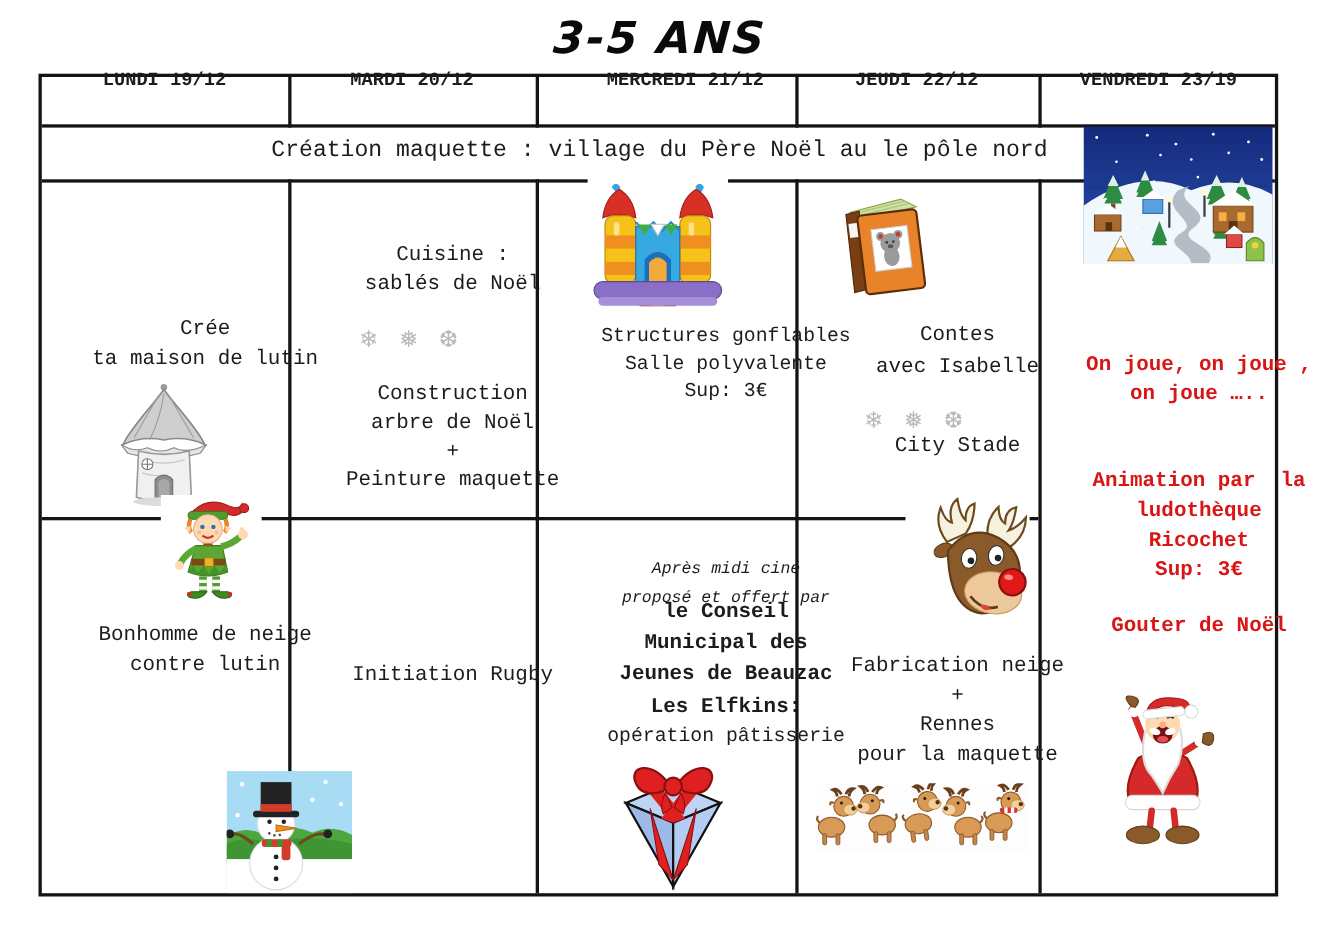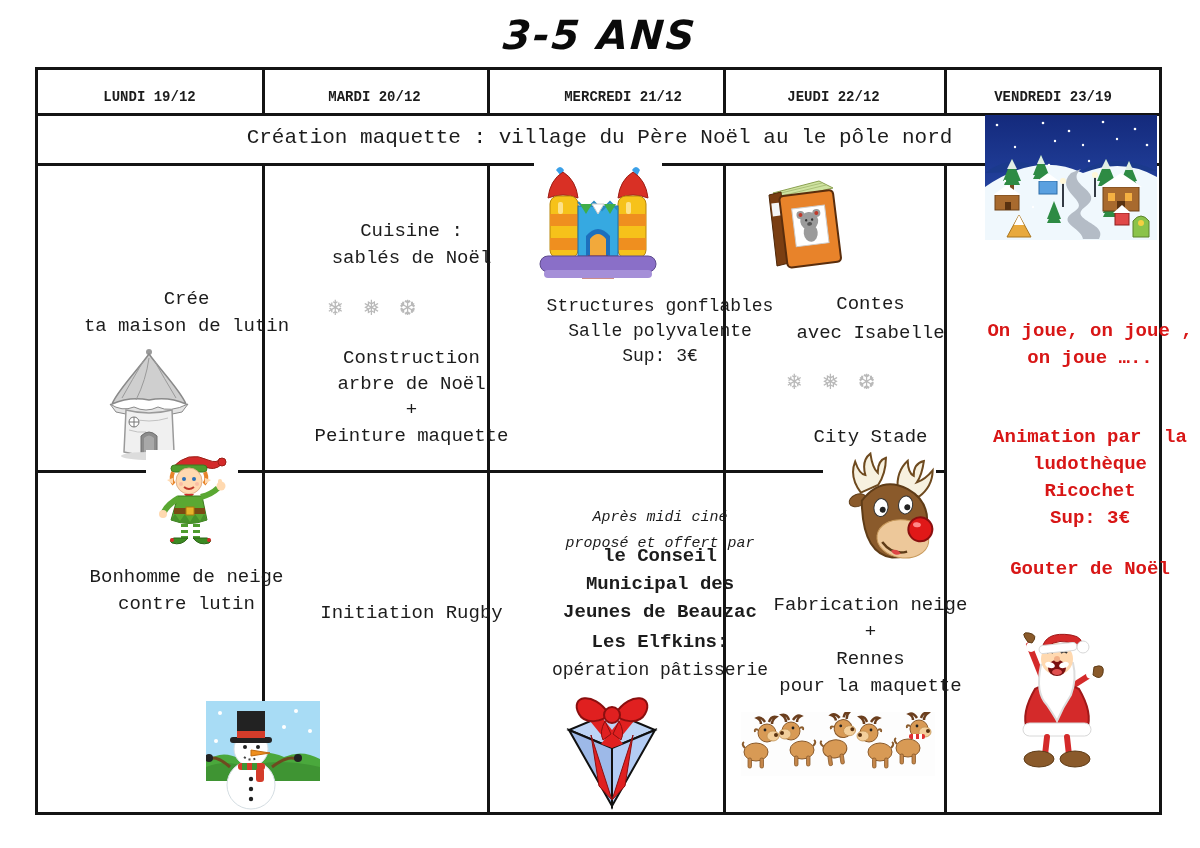--- a/index.html
+++ b/index.html
@@ -6,21 +6,21 @@
   .page{position:relative;width:1200px;height:848px;background:#fff;overflow:hidden;
         font-family:"Liberation Mono","DejaVu Sans Mono",monospace;color:#1c1c1c;}
   .title{position:absolute;top:12px;left:0;width:1200px;text-align:center;
          font-family:"DejaVu Sans","Liberation Sans",sans-serif;
          font-weight:800;font-style:italic;font-size:40px;letter-spacing:2px;
          transform:skewX(-4deg);color:#0a0a0a;}
   .tbl{position:absolute;left:35px;top:67px;width:1127px;height:748px;
        border:3px solid #141414;box-sizing:border-box;}
   .line{position:absolute;background:#141414;}
   .txt{position:absolute;text-align:center;white-space:pre-wrap;line-height:27px;font-size:19px;z-index:5;padding-left:37px;}
-  .day{position:absolute;top:89px;text-align:center;font-size:14px;font-weight:700;z-index:5;}
+  .day{position:absolute;top:64px;text-align:center;font-size:17px;font-weight:700;z-index:5;}
   .banner{position:absolute;top:126px;left:37px;width:1125px;text-align:center;font-size:21px;z-index:5;}
   .flakes{position:absolute;text-align:center;font-family:"DejaVu Sans",sans-serif;
           font-size:21px;color:#b9b9b9;letter-spacing:6px;z-index:5;}
   .red{color:#d81616;font-weight:700;}
   .bold{font-weight:700;}
   .c1{left:37px;width:225px;} .c2{left:262px;width:225px;} .c3{left:487px;width:272px;}
   .c4{left:723px;width:221px;} .c5{left:944px;width:218px;}
   svg{position:absolute;z-index:3;}
 </style>
 </head>
@@ -383,21 +383,21 @@
 +
 Peinture maquette</div>
 
   <div class="txt c3" style="top:294px;font-size:18px;line-height:25px;">Structures gonflables
 Salle polyvalente
 Sup: 3€</div>
 
   <div class="txt c4" style="top:290px;line-height:29px;">Contes
 avec Isabelle</div>
   <div class="flakes c4" style="top:370px;">❄ ❅ ❆</div>
-  <div class="txt c4" style="top:424px;">City Stade</div>
+  <div class="txt c4" style="top:392px;">City Stade</div>
 
   <div class="txt red c5" style="top:318px;">On joue, on joue ,
 on joue …..</div>
   <div class="txt red c5" style="top:424px;">Animation par  la
 ludothèque
 Ricochet
 Sup: 3€</div>
   <div class="txt red c5" style="top:556px;">Gouter de Noël</div>
 
   <div class="txt c1" style="top:564px;">Bonhomme de neige

